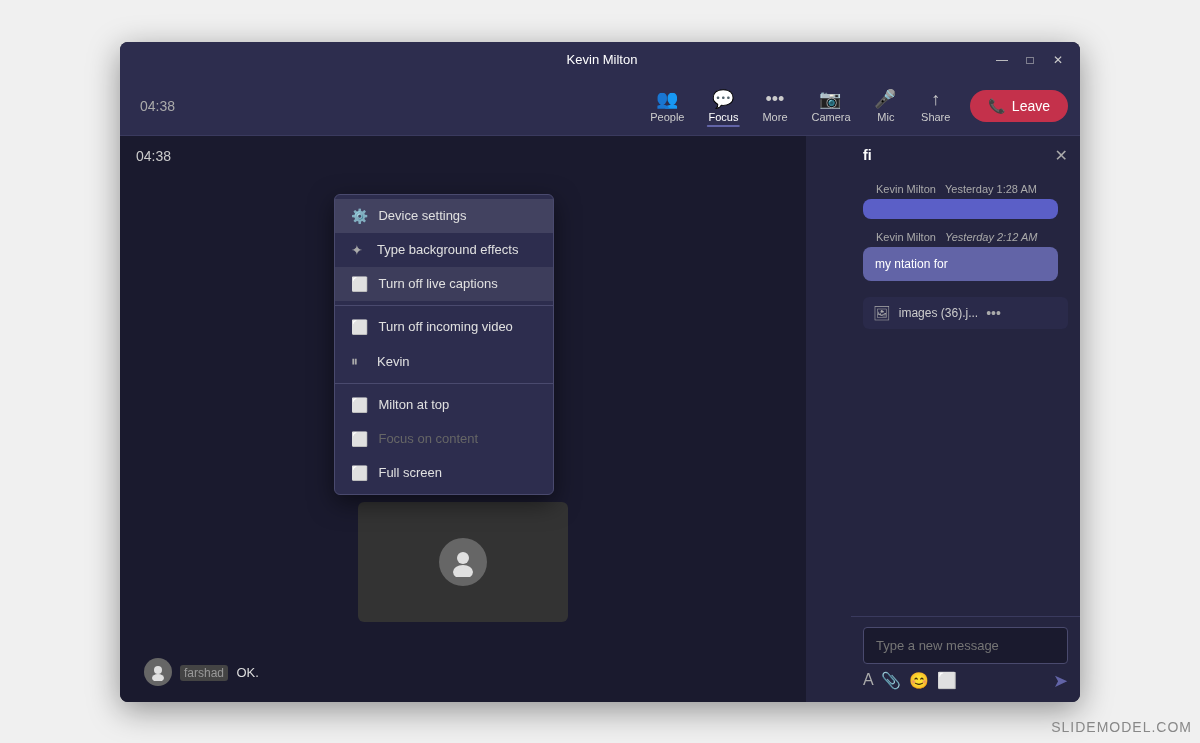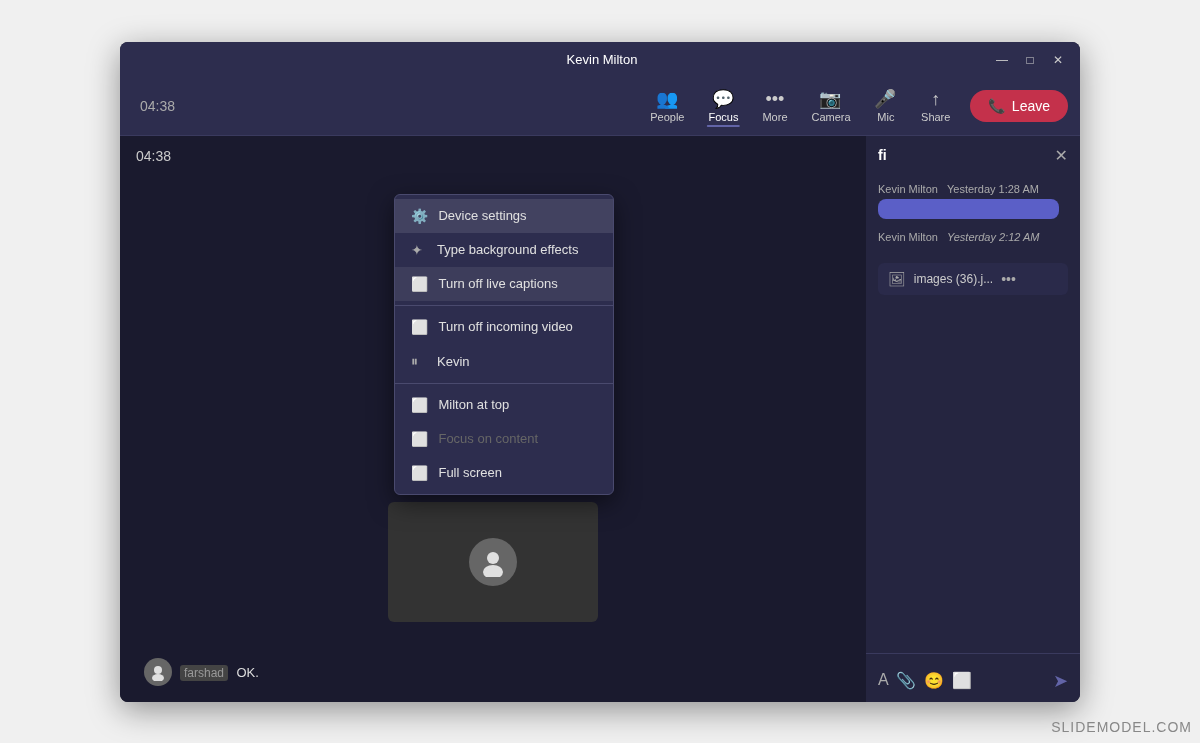--- a/index.html
+++ b/index.html
@@ -205,25 +205,26 @@
       color: #999;
       font-size: 12px;
       display: inline-block;
       background: #444;
       border-radius: 3px;
       padding: 1px 4px;
       margin-right: 4px;
     }
     .chat-text { color: #ddd; font-size: 13px; }
     .right-panel {
-      width: 214px;
+      width: 274px;
       background: #252540;
       display: flex;
       flex-direction: column;
       position: relative;
+      padding-left: 45px;
     }
     .right-panel-header {
       padding: 10px 12px;
       display: flex;
       align-items: center;
       justify-content: space-between;
     }
     .right-panel-title {
       color: #fff;
       font-size: 14px;
@@ -248,20 +249,21 @@
       padding: 10px 12px;
       color: #fff;
       font-size: 13px;
       max-width: 95%;
       align-self: flex-end;
     }
     .msg-meta {
       font-size: 11px;
       color: #aaa;
       margin-bottom: 4px;
+      margin-left: 13px;
     }
     .msg-attachment {
       background: #2a2a4a;
       border-radius: 6px;
       padding: 8px 10px;
       display: flex;
       align-items: center;
       gap: 8px;
       margin-top: 4px;
       color: #ccc;
@@ -506,31 +508,35 @@
             <span style="margin-left:6px;">Yesterday 1:28 AM</span>
           </div>
           <div class="msg-bubble" style="font-size:12px; background:#5b5fc7;"></div>
         </div>
 
         <div>
           <div class="msg-meta">
             <span>Kevin Milton</span>
             <span style="margin-left:6px;font-style:italic;">Yesterday 2:12 AM</span>
           </div>
+          <div class="msg-bubble" style="font-size:12px;">
+            <span>my ntation for</span>
+          </div>
         </div>
 
         <div>
           <div class="msg-attachment">
             <span class="msg-attachment-icon">🖼</span>
             <span>images (36).j...</span>
             <span class="msg-more">•••</span>
           </div>
         </div>
       </div>
       <div class="chat-input-area">
+        <input class="chat-input" type="text" placeholder="Type a new message" style="">
         <div class="chat-toolbar">
           <div class="chat-toolbar-icons">
             <span class="chat-tool-icon">A</span>
             <span class="chat-tool-icon">📎</span>
             <span class="chat-tool-icon">😊</span>
             <span class="chat-tool-icon">⬜</span>
           </div>
           <span class="send-btn">➤</span>
         </div>
       </div>

